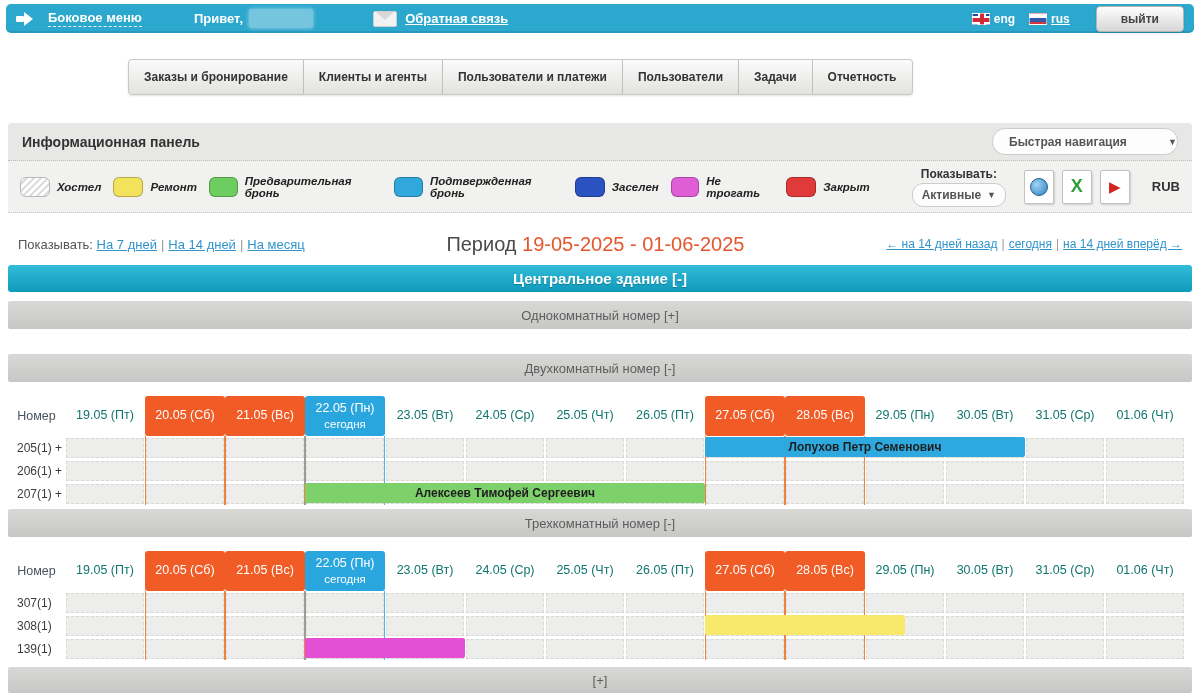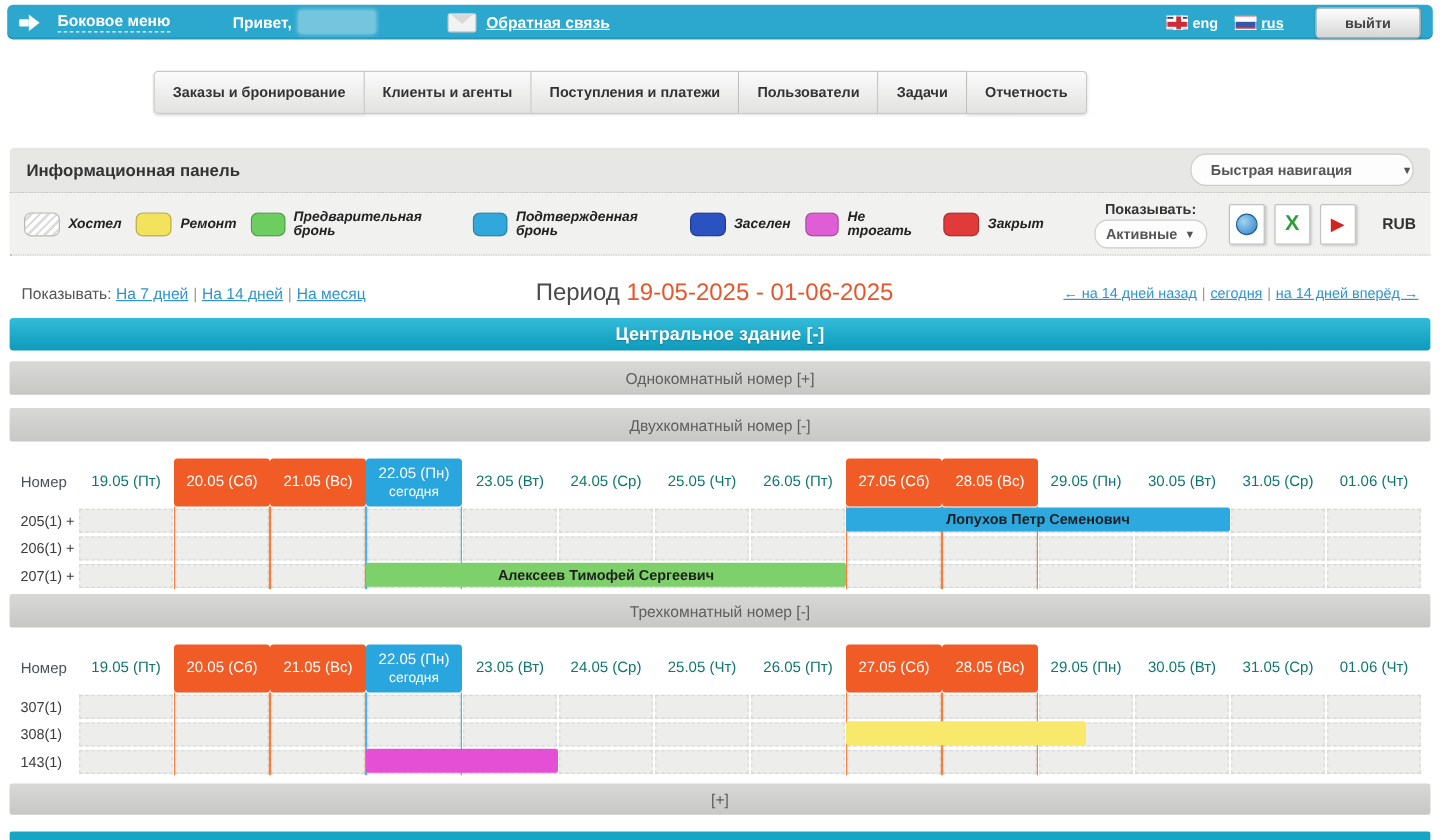--- a/index.html
+++ b/index.html
@@ -88,21 +88,21 @@
   .pr-right { font-size:12px; white-space:nowrap; }
 
   
   .building-bar { margin-top:6px; height:27px; border-radius:3px;
                   background:linear-gradient(#33bcd9,#0e9abc); color:#fff; font-weight:bold;
                   font-size:15px; display:flex; align-items:center; justify-content:center;
                   text-shadow:0 1px 1px rgba(0,0,0,0.25); cursor:pointer; }
   .cat-bar { height:28px; background:linear-gradient(#d8d8d6,#c7c7c5); border-radius:2px;
              color:#5e5e5e; font-size:13px; display:flex; align-items:center; justify-content:center;
              cursor:pointer; }
-  .cat1 { margin-top:9px; } .cat2 { margin-top:11px; } .cat3 { margin-top:4px; }
+  .cat1 { margin-top:9px; } .cat2 { margin-top:25px; } .cat3 { margin-top:4px; }
 
   
   .grid-table { margin-top:14px; width:1182px; }
   .grid-header { display:flex; height:40px; align-items:stretch; }
   .room-col-h { flex:0 0 57px; display:flex; align-items:center; justify-content:center;
                 font-size:12.5px; color:#49525c; }
   .date-header { display:flex; flex:1; }
   .date-cell { flex:0 0 80px; display:flex; flex-direction:column; align-items:center;
                justify-content:center; font-size:12.5px; color:#0f766e; border-radius:3px;
                line-height:1.25; }
@@ -155,21 +155,21 @@
       <span class="flag flag-ru"></span>
       <span class="sol-u">rus</span>
     </span>
     <button class="logout-btn">выйти</button>
   </div>
 </div>
 
 <div class="tabs">
   <div class="tab">Заказы и бронирование</div>
   <div class="tab">Клиенты и агенты</div>
-  <div class="tab">Поступления и платежи</div>
+  <div class="tab">Пользователи и платежи</div>
   <div class="tab">Пользователи</div>
   <div class="tab">Задачи</div>
   <div class="tab">Отчетность</div>
 </div>
 
 <div class="panel">
 
   <div class="panel-head">
     <span class="panel-title">Информационная панель</span>
     <div class="qnav">
@@ -441,21 +441,21 @@
           <div class="day-cell weekend"></div>
           <div class="day-cell weekend"></div>
           <div class="day-cell normal"></div>
           <div class="day-cell normal"></div>
           <div class="day-cell normal"></div>
           <div class="day-cell normal"></div>
           <div class="booking-bar" style="left: 640px; width: 200px; background: rgb(248, 233, 108);"></div>
         </div>
     </div>
     <div class="room-row">
-      <div class="room-name">143(1)</div>
+      <div class="room-name">139(1)</div>
       <div class="cells">
           <div class="day-cell normal"></div>
           <div class="day-cell weekend"></div>
           <div class="day-cell weekend"></div>
           <div class="day-cell today"></div>
           <div class="day-cell normal"></div>
           <div class="day-cell normal"></div>
           <div class="day-cell normal"></div>
           <div class="day-cell normal"></div>
           <div class="day-cell weekend"></div>

